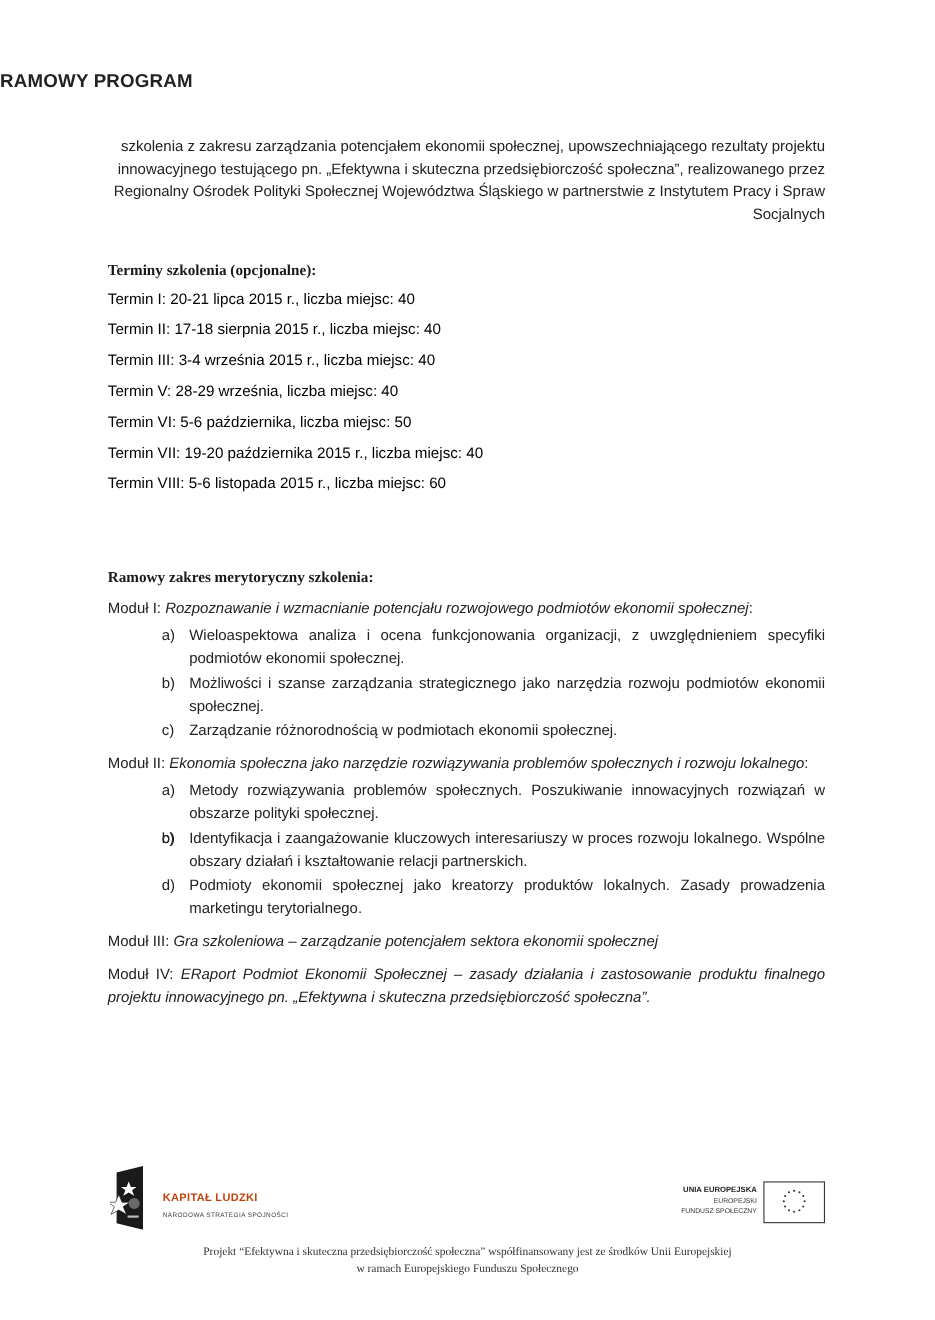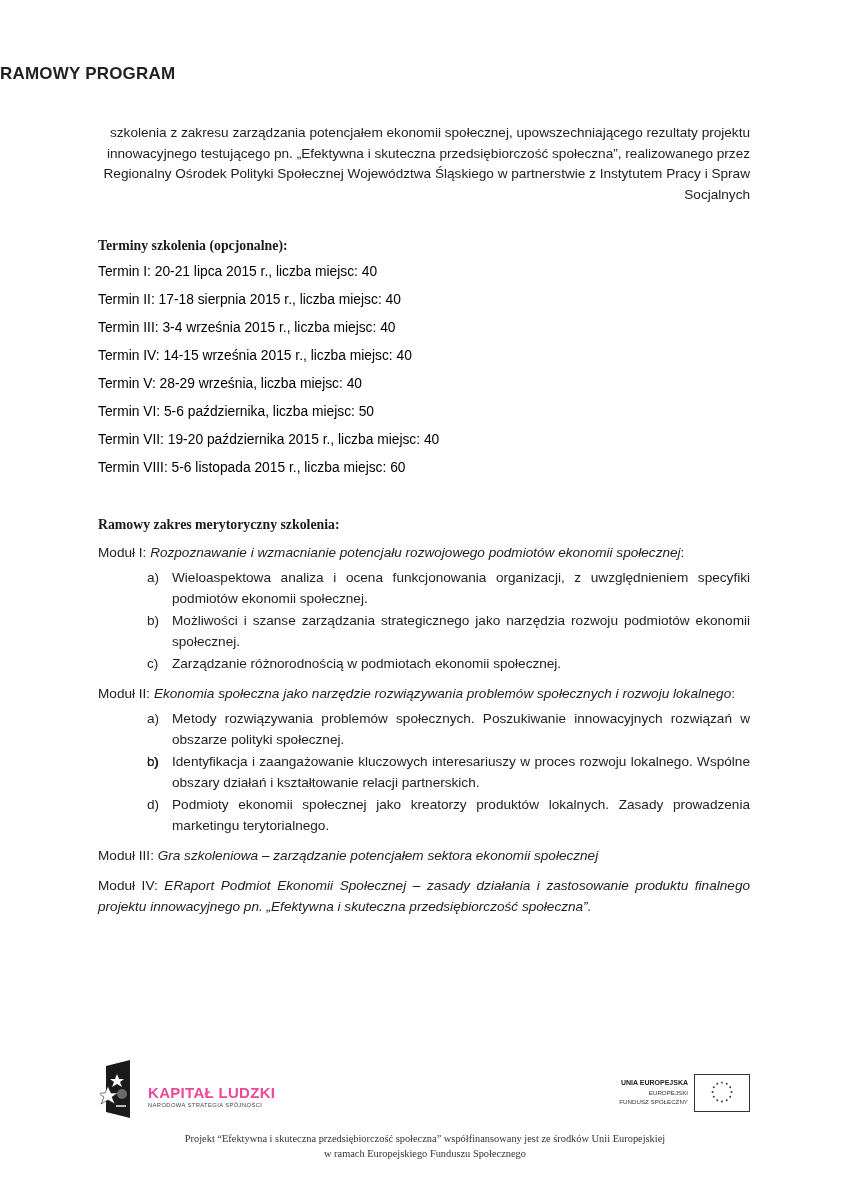--- a/index.html
+++ b/index.html
@@ -26,21 +26,21 @@
     .scope { position: absolute; left: 98px; top: 542px; width: 652px; font-size: 13.6px; color: #222; }
     .module { margin-bottom: 9px; line-height: 21px; text-align: justify; }
     .module .mod-name { font-style: italic; }
     .items { margin: 4px 0 6px 0; padding: 0; list-style: none; }
     .item { position: relative; padding-left: 74px; line-height: 21px; text-align: justify; margin-bottom: 1px; }
     .item .marker { position: absolute; left: 49px; top: 0; }
 
     .footer-logos { position: absolute; left: 0; top: 1058px; width: 850px; height: 64px; }
     .kl-logo { position: absolute; left: 100px; top: 2px; width: 190px; height: 60px; }
     .kl-flag { position: absolute; left: 0; top: 0; width: 34px; height: 58px; }
-    .kl-title { position: absolute; left: 48px; top: 24px; font-size: 15px; font-weight: bold; letter-spacing: 0.3px; color: #ec4899; white-space: nowrap; }
+    .kl-title { position: absolute; left: 48px; top: 24px; font-size: 10px; font-weight: bold; letter-spacing: 0.3px; color: #c2410c; white-space: nowrap; }
     .kl-sub { position: absolute; left: 48px; top: 42px; font-size: 5.8px; letter-spacing: 0.4px; color: #444; white-space: nowrap; }
 
     .eu-logo { position: absolute; left: 600px; top: 16px; width: 150px; height: 40px; }
     .eu-text { position: absolute; right: 62px; top: 4px; text-align: right; white-space: nowrap; }
     .eu-l1 { font-size: 7px; font-weight: bold; color: #222; line-height: 10px; }
     .eu-l2, .eu-l3 { font-size: 6.2px; color: #333; line-height: 9px; }
     .eu-flag { position: absolute; right: 0; top: 0; width: 56px; height: 38px; border: 1px solid #333; box-sizing: border-box; }
 
     .footnote {
       position: absolute; left: 100px; width: 650px; top: 1131px; text-align: center;
@@ -53,21 +53,20 @@
 <div class="page">
 
   <div class="title">RAMOWY PROGRAM</div>
   <div class="subtitle">szkolenia z zakresu zarządzania potencjałem ekonomii społecznej, upowszechniającego rezultaty projektu innowacyjnego testującego pn. „Efektywna i skuteczna przedsiębiorczość społeczna”, realizowanego przez Regionalny Ośrodek Polityki Społecznej Województwa Śląskiego w partnerstwie z Instytutem Pracy i Spraw Socjalnych</div>
 
   <div class="section-heading" style="top:238px;">Terminy szkolenia (opcjonalne):</div>
   <div class="terms">
     <div class="term">Termin I: 20-21 lipca 2015 r., liczba miejsc: 40</div>
     <div class="term">Termin II: 17-18 sierpnia 2015 r., liczba miejsc: 40</div>
     <div class="term">Termin III: 3-4 września 2015 r., liczba miejsc: 40</div>
-    <div class="term">Termin IV: 14-15 września 2015 r., liczba miejsc: 40</div>
     <div class="term">Termin V: 28-29 września, liczba miejsc: 40</div>
     <div class="term">Termin VI: 5-6 października, liczba miejsc: 50</div>
     <div class="term">Termin VII: 19-20 października 2015 r., liczba miejsc: 40</div>
     <div class="term">Termin VIII: 5-6 listopada 2015 r., liczba miejsc: 60</div>
   </div>
 
   <div class="section-heading" style="top:517px;">Ramowy zakres merytoryczny szkolenia:</div>
 
   <div class="scope">
 

